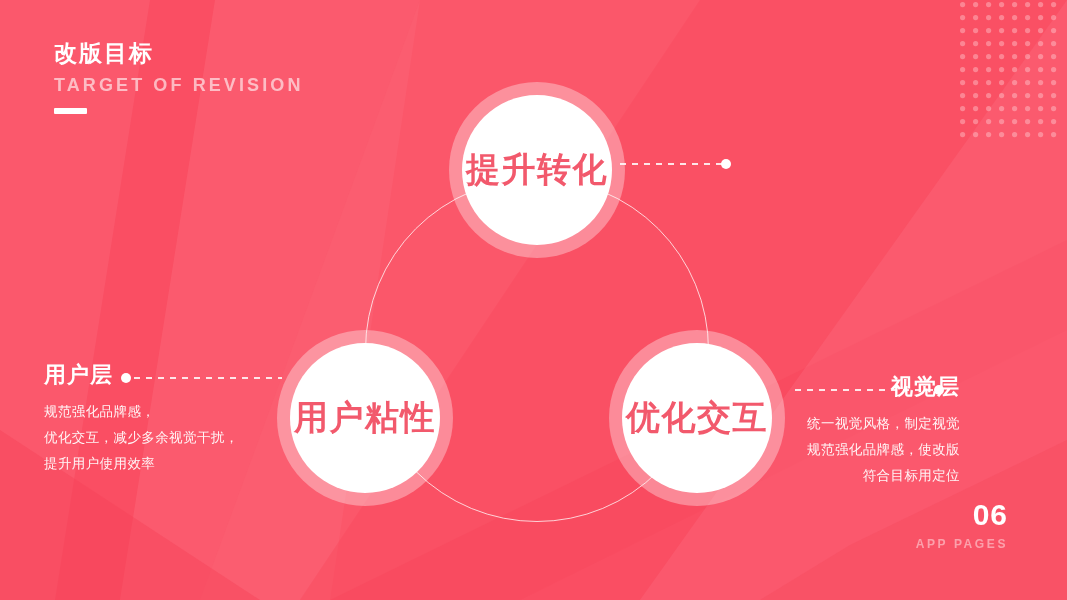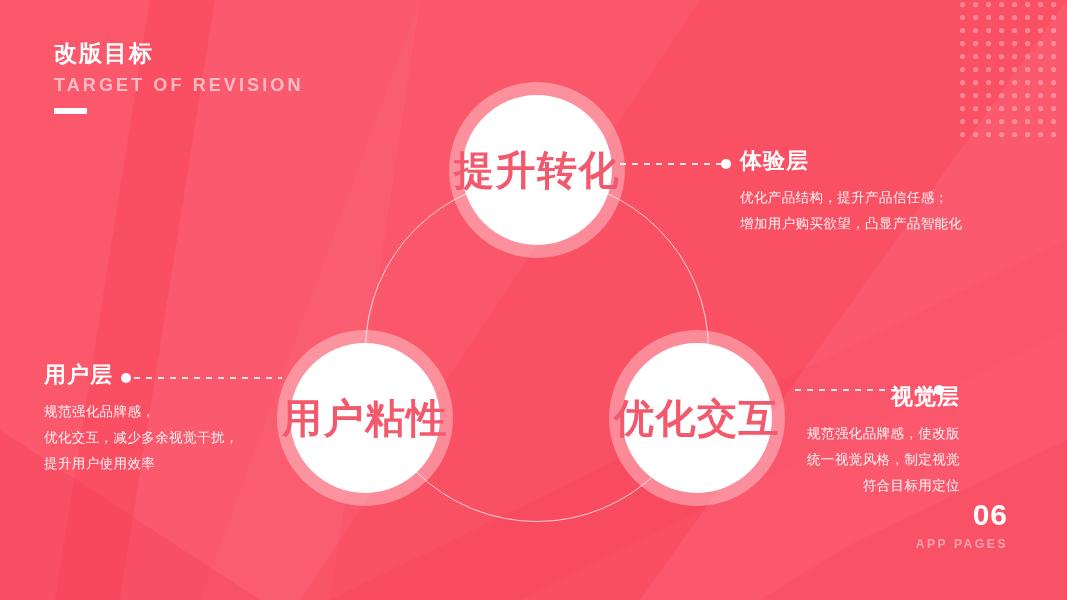--- a/index.html
+++ b/index.html
@@ -39,21 +39,21 @@
   }
 
   
   .circle{
     position:absolute;border-radius:50%;
     background:#ffffff;
     display:flex;align-items:center;justify-content:center;
     box-shadow:0 0 0 13px rgba(255,255,255,0.34);
   }
   .circle span{
-    color:#f2596c;font-weight:bold;font-size:40px;letter-spacing:1.5px;
+    color:#f2596c;font-weight:bold;font-size:34px;letter-spacing:1.5px;
     white-space:nowrap;
   }
   #c-top{width:150px;height:150px;left:462px;top:95px;}
   #c-left{width:150px;height:150px;left:290px;top:343px;}
   #c-right{width:150px;height:150px;left:622px;top:343px;}
 
   
   .guide-ring{
     position:absolute;left:365px;top:178px;width:344px;height:344px;
     border:1.4px solid rgba(255,255,255,0.75);border-radius:50%;
@@ -87,21 +87,21 @@
     line-height:1.2;white-space:nowrap;
   }
   .callout .ct-body{
     margin-top:11px;font-size:13.5px;line-height:26px;
     color:rgba(255,255,255,0.94);letter-spacing:0.4px;
   }
   .callout .ct-body div{white-space:nowrap;}
 
   #callout-top{left:740px;top:148px;text-align:left;}
   #callout-left{left:44px;top:362px;text-align:left;}
-  #callout-right{right:107px;top:384px;text-align:right;}
+  #callout-right{right:107px;top:374px;text-align:right;}
   #callout-right .ct-body div{text-align:right;}
 
   
   .pagenum{position:absolute;right:59px;bottom:49px;text-align:right;}
   .pagenum .num{
     font-size:30px;font-weight:bold;color:#ffffff;letter-spacing:1px;
     line-height:1;
   }
   .pagenum .lbl{
     margin-top:7px;font-size:12px;font-weight:bold;letter-spacing:2.6px;
@@ -161,42 +161,35 @@
   </div>
   <div class="conn" id="conn-left">
     <div class="dash"></div>
     <div class="knob"></div>
   </div>
   <div class="conn" id="conn-right">
     <div class="dash"></div>
     <div class="knob"></div>
   </div>
 
-  <div class="callout" id="callout-top">
-    <div class="ct-head">体验层</div>
-    <div class="ct-body">
-      <div>优化产品结构，提升产品信任感；</div>
-      <div>增加用户购买欲望，凸显产品智能化</div>
-    </div>
-  </div>
 
   <div class="callout" id="callout-left">
     <div class="ct-head">用户层</div>
     <div class="ct-body">
       <div>规范强化品牌感，</div>
       <div>优化交互，减少多余视觉干扰，</div>
       <div>提升用户使用效率</div>
     </div>
   </div>
 
   <div class="callout" id="callout-right">
     <div class="ct-head">视觉层</div>
     <div class="ct-body">
+      <div>统一视觉风格，制定视觉</div>
       <div>规范强化品牌感，使改版</div>
-      <div>统一视觉风格，制定视觉</div>
       <div>符合目标用定位</div>
     </div>
   </div>
 
   <div class="pagenum">
     <div class="num">06</div>
     <div class="lbl">APP PAGES</div>
   </div>
 
 </div>

